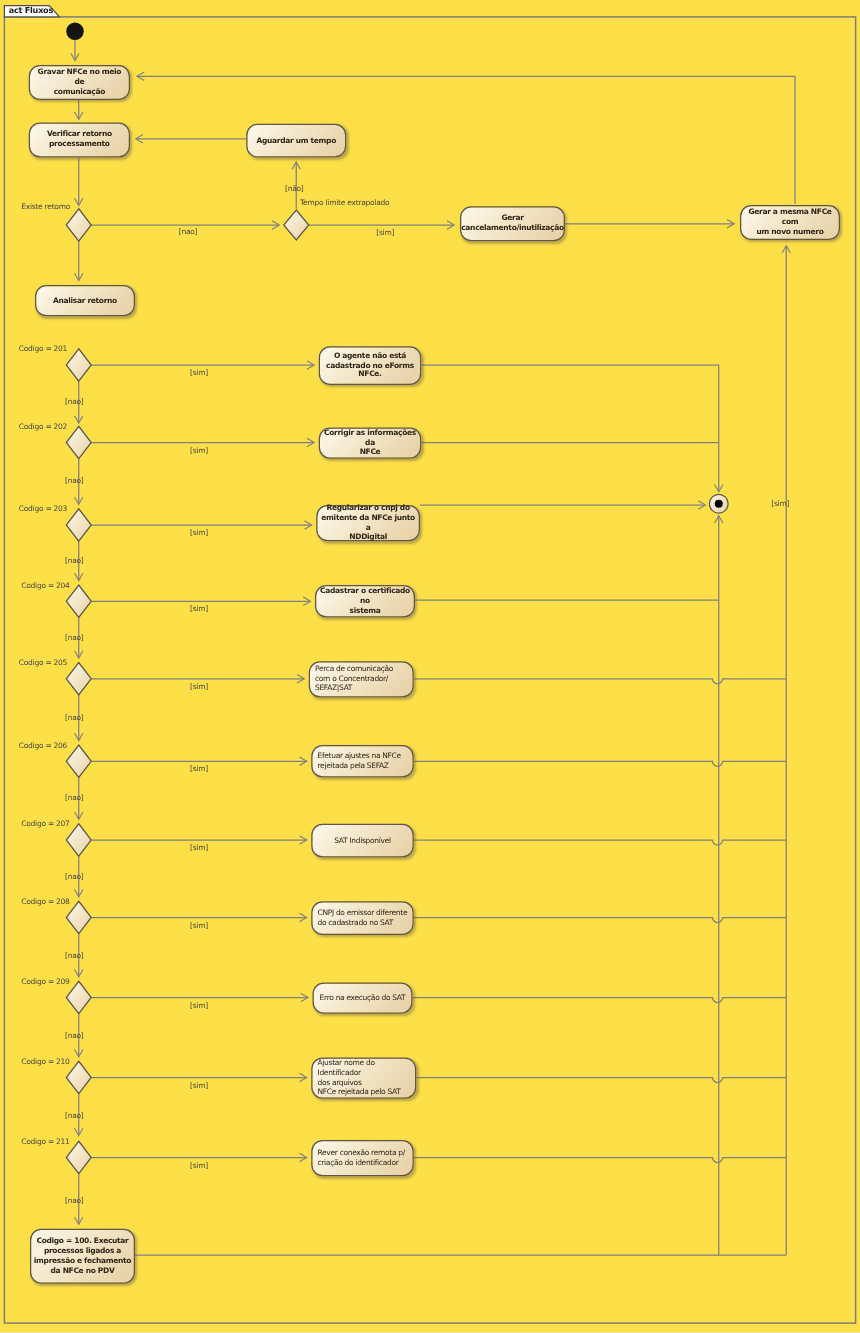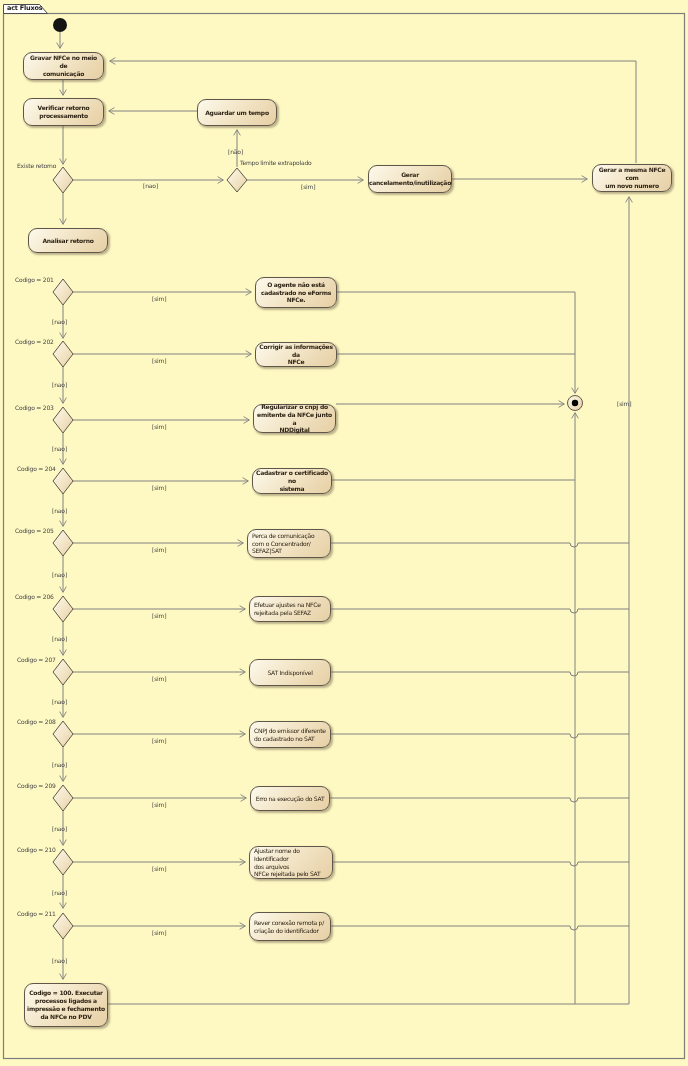--- a/index.html
+++ b/index.html
@@ -1,17 +1,17 @@
 <!DOCTYPE html>
 <html><head>
 <meta charset="utf-8">
 <style>
   html,body{margin:0;padding:0;background:#fff;}
   #canvas{
-    position:relative;width:688px;height:1066px;background:#fef9c3;
+    position:relative;width:688px;height:1066px;background:#fde047;
     font-family:"DejaVu Sans","Liberation Sans",sans-serif;
     outline:1px solid #b3b3b3;overflow:hidden;
   }
   svg.layer{position:absolute;left:0;top:0;}
   .act{
     position:absolute;
     background:linear-gradient(135deg,#fdf9ec 0%,#f3e6c8 45%,#e6cfa4 100%);
     border:1px solid #5f574a;border-radius:9px;
     box-shadow:1.5px 1.5px 2px rgba(110,95,70,.45);
     display:flex;align-items:center;justify-content:center;

